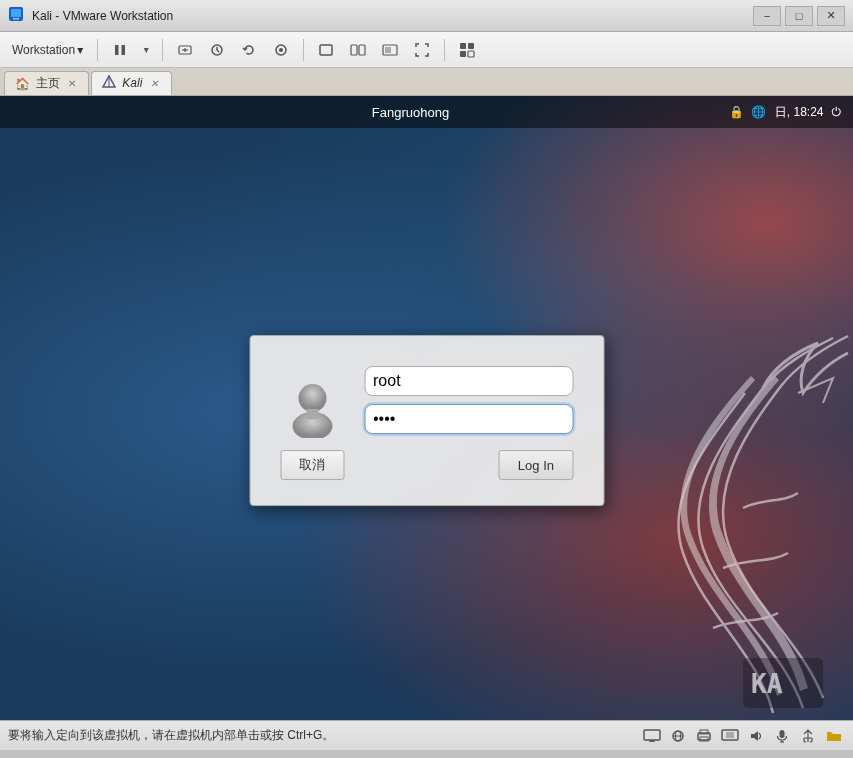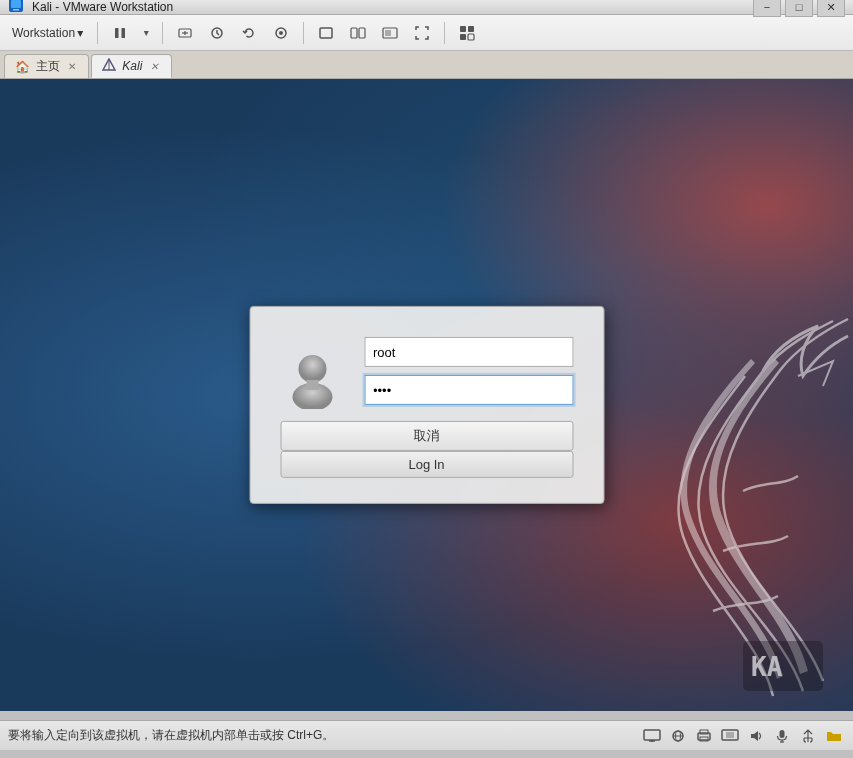--- a/index.html
+++ b/index.html
@@ -8,21 +8,21 @@
       height: 758px;
       overflow: hidden;
       font-family: 'Segoe UI', Arial, sans-serif;
       background: #c0c0c0;
       position: relative;
     }
 
     
     #title-bar {
       width: 100%;
-      height: 15px;
+      height: 32px;
       background: linear-gradient(to bottom, #e8e8e8, #d0d0d0);
       display: flex;
       align-items: center;
       justify-content: space-between;
       padding: 0 8px;
       border-bottom: 1px solid #aaa;
       user-select: none;
       gap: 28px;
     }
     #title-bar-left {
@@ -224,30 +224,29 @@
       flex: 1;
       display: flex;
       flex-direction: column;
       gap: 8px;
     }
     .login-input {
       width: 100%;
       height: 30px;
       padding: 4px 8px;
       border: 1px solid #aaa;
-      border-radius: 0;
+      border-radius: 8px;
       background: white;
-      font-size: 13px;
+      font-size: 16px;
       outline: none;
     }
     #login-buttons {
       display: flex;
       justify-content: space-between;
       margin-top: 12px;
-      flex-direction: column;
     }
     .login-btn {
       padding: 5px 18px;
       border: 1px solid #aaa;
       background: linear-gradient(to bottom, #f5f5f5, #e0e0e0);
       border-radius: 3px;
       font-size: 13px;
       cursor: pointer;
       color: #333;
     }
@@ -438,20 +437,30 @@
 
       <g fill="white" opacity="0.6">
         <path d="M180,365 C162,305 108,265 88,205 C70,150 118,90 152,52 L148,48 C112,87 62,148 82,208 C102,268 156,308 174,368 Z"></path>
         <path d="M205,360 C190,302 138,262 118,202 C100,145 145,88 176,52 L172,48 C139,85 92,145 110,205 C130,265 182,305 197,363 Z"></path>
       </g>
 
       <rect x="140" y="330" width="80" height="50" rx="5" fill="rgba(0,0,0,0.5)" opacity="0.7"></rect>
       <text x="148" y="365" font-family="monospace" font-size="26" font-weight="bold" fill="white" opacity="0.9">KA</text>
     </svg>
 
+    <div id="vm-topbar">
+      <div style="width:80px;"></div>
+      <div id="vm-topbar-center">Fangruohong</div>
+      <div id="vm-topbar-right">
+        <span>🔒</span>
+        <span>🌐</span>
+        <span>日, 18:24</span>
+        <span style="cursor:pointer;">⏻</span>
+      </div>
+    </div>
 
     <div id="login-dialog">
       <div id="login-content">
 
         <svg id="user-avatar" viewBox="0 0 64 64" xmlns="http://www.w3.org/2000/svg">
           <defs>
             <radialGradient id="avatarGrad" cx="50%" cy="35%" r="50%">
               <stop offset="0%" stop-color="#d0d0d0"></stop>
               <stop offset="100%" stop-color="#888"></stop>
             </radialGradient>

